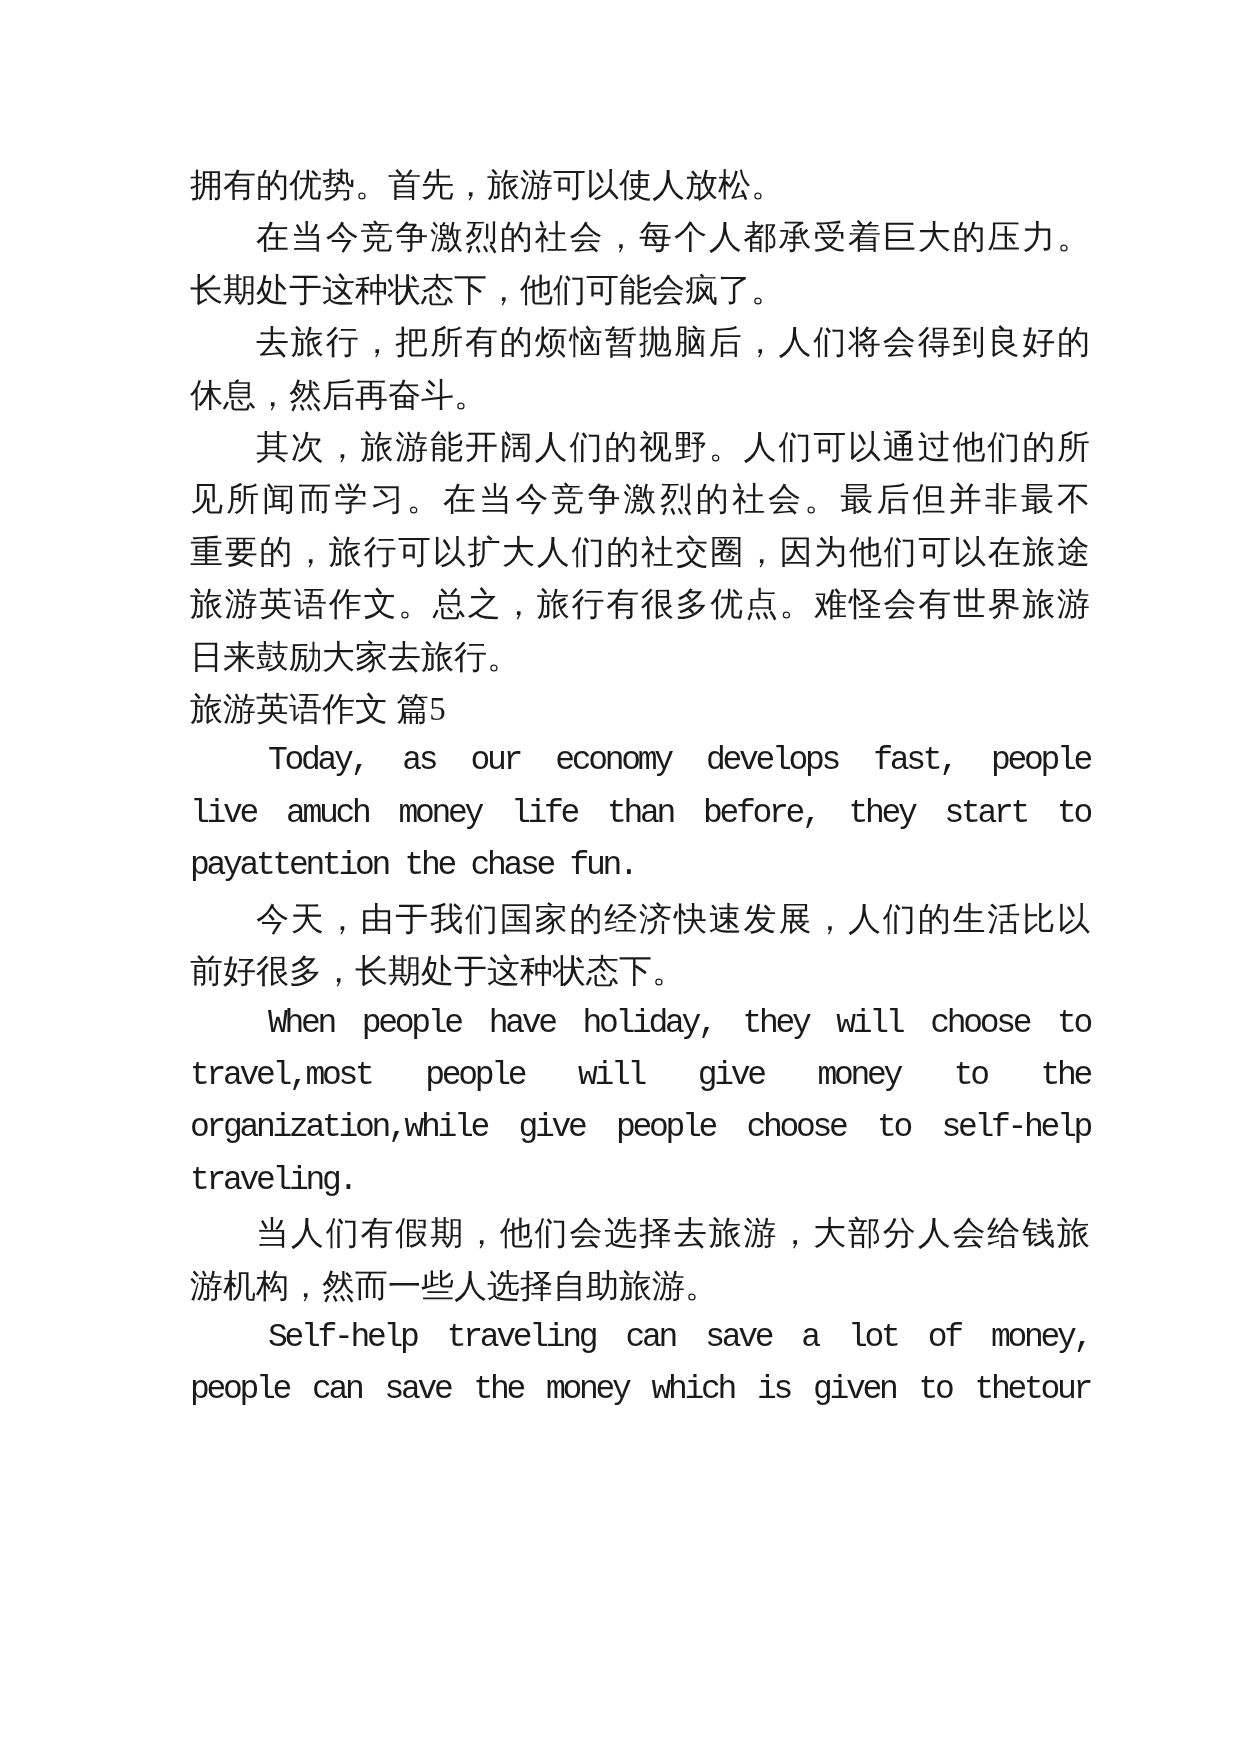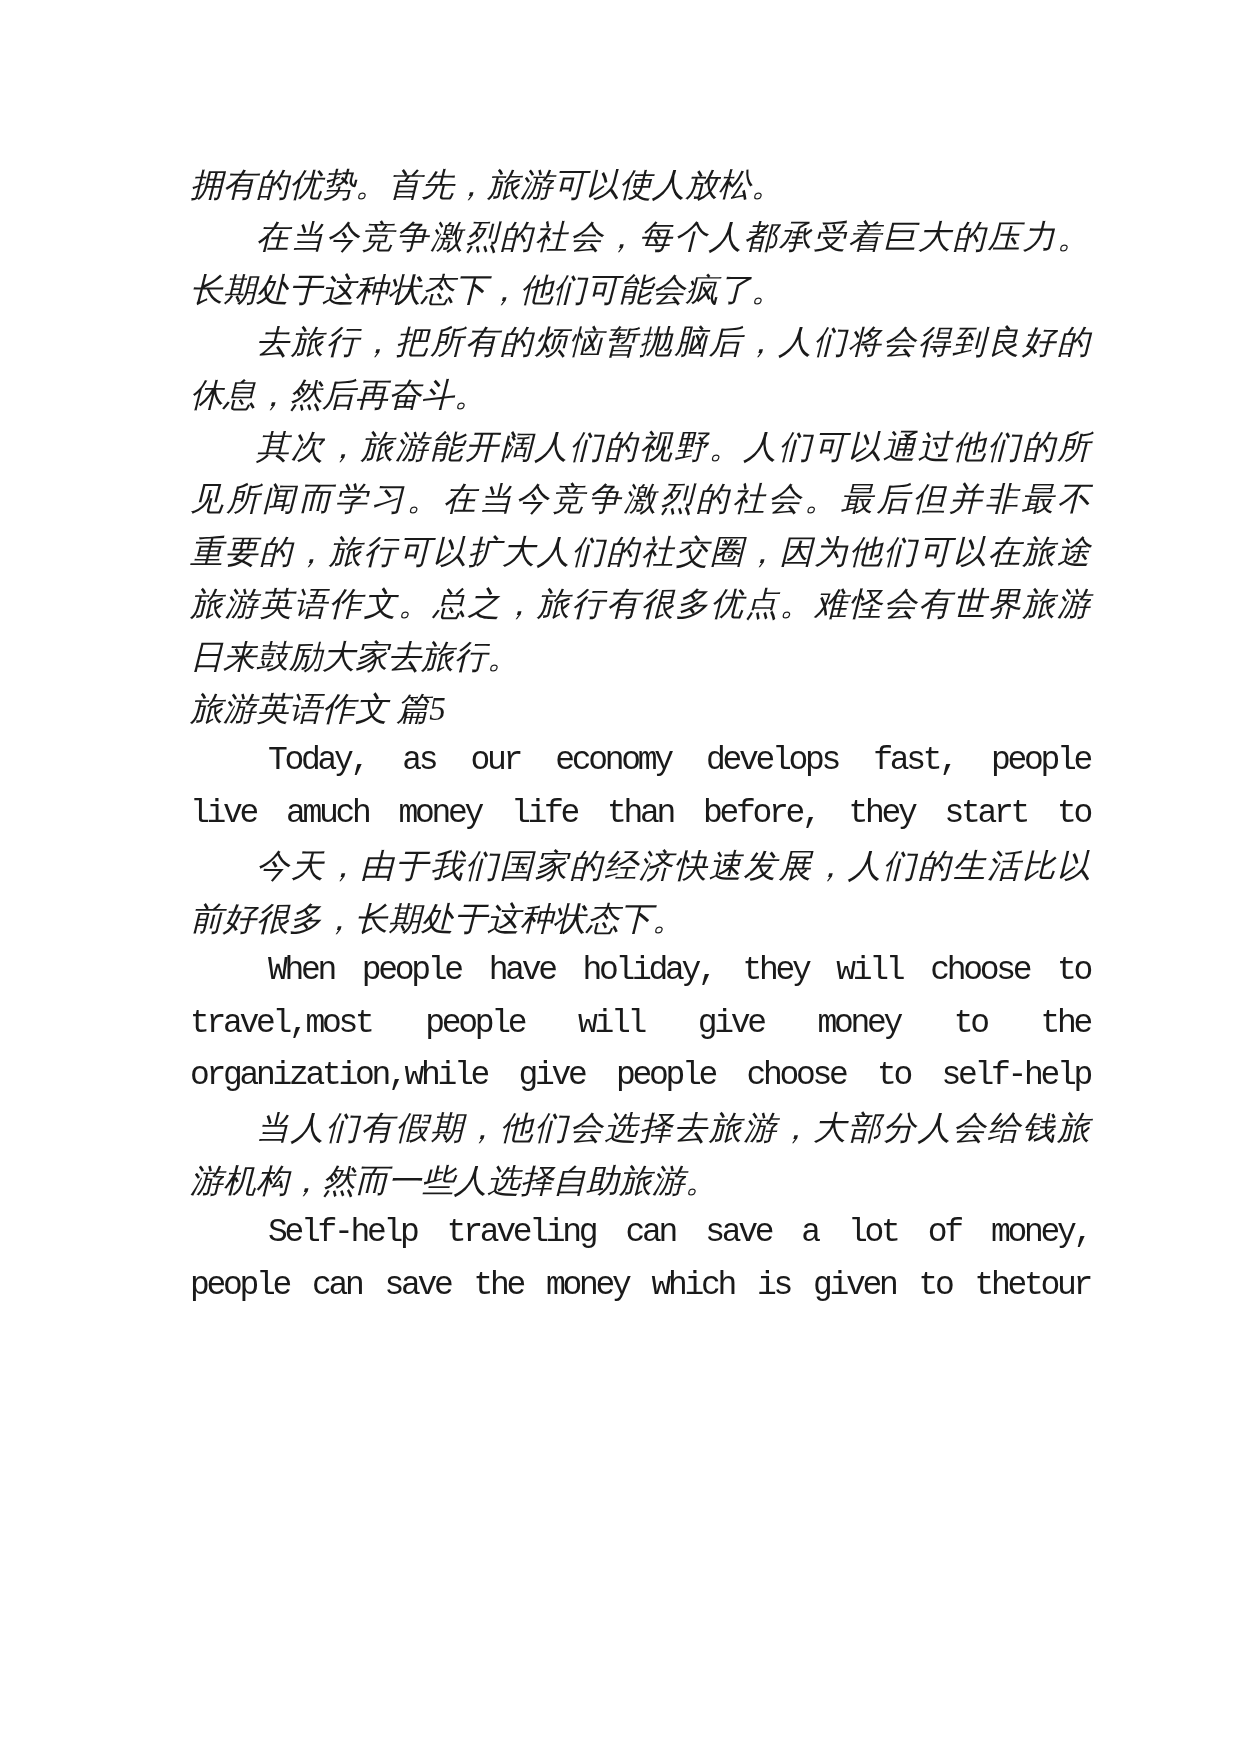--- a/index.html
+++ b/index.html
@@ -21,21 +21,20 @@
   .para { margin: 0; padding: 0; }
   .ln {
     font-size: 33px;
     line-height: 52.4px;
     color: #1a1a1a;
     text-align: justify;
     font-weight: normal;
   }
   .zh {
     font-family: "Liberation Serif", "DejaVu Serif", serif;
-    font-style: italic;
   }
   .en {
     font-family: Liberation Mono, monospace;
     letter-spacing: -0.1em;
   }
   .fill { text-align-last: justify; }
   .ind  { text-indent: 66px; }
   .ind-e{ text-indent: 78px; }
 </style>
 </head>
@@ -66,31 +65,33 @@
       <div class="ln zh">日来鼓励大家去旅行。</div>
     </div>
 
     <div class="para">
       <div class="ln zh">旅游英语作文 篇5</div>
     </div>
 
     <div class="para">
       <div class="ln en ind-e fill">Today, as our economy develops fast, people</div>
       <div class="ln en fill">live amuch money life than before, they start to</div>
+      <div class="ln en">payattention the chase fun.</div>
     </div>
 
     <div class="para">
       <div class="ln zh ind fill">今天，由于我们国家的经济快速发展，人们的生活比以</div>
       <div class="ln zh">前好很多，长期处于这种状态下。</div>
     </div>
 
     <div class="para">
       <div class="ln en ind-e fill">When people have holiday, they will choose to</div>
       <div class="ln en fill">travel,most people will give money to the</div>
       <div class="ln en fill">organization,while give people choose to self-help</div>
+      <div class="ln en">traveling.</div>
     </div>
 
     <div class="para">
       <div class="ln zh ind fill">当人们有假期，他们会选择去旅游，大部分人会给钱旅</div>
       <div class="ln zh">游机构，然而一些人选择自助旅游。</div>
     </div>
 
     <div class="para">
       <div class="ln en ind-e fill">Self-help traveling can save a lot of money,</div>
       <div class="ln en fill">people can save the money which is given to thetour</div>

